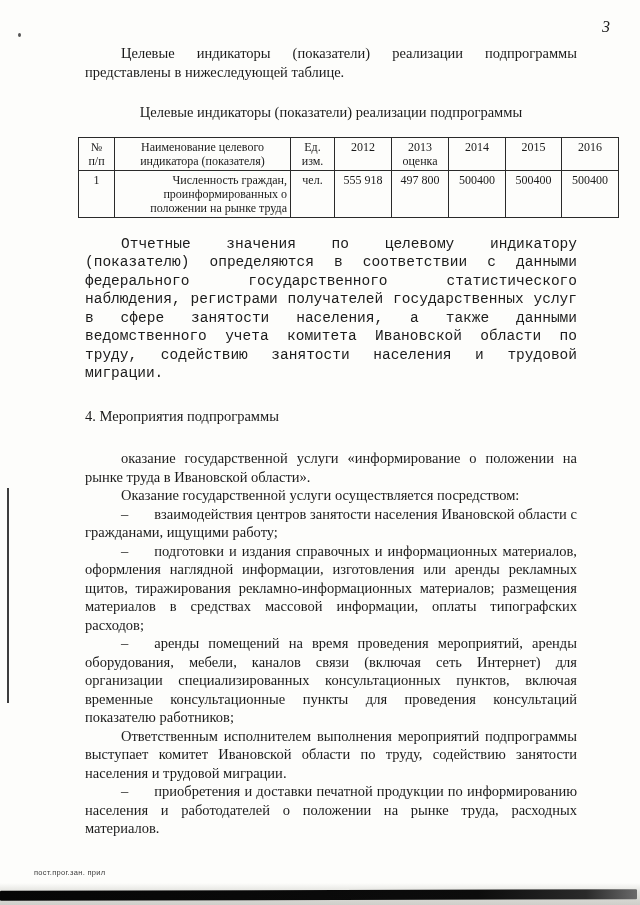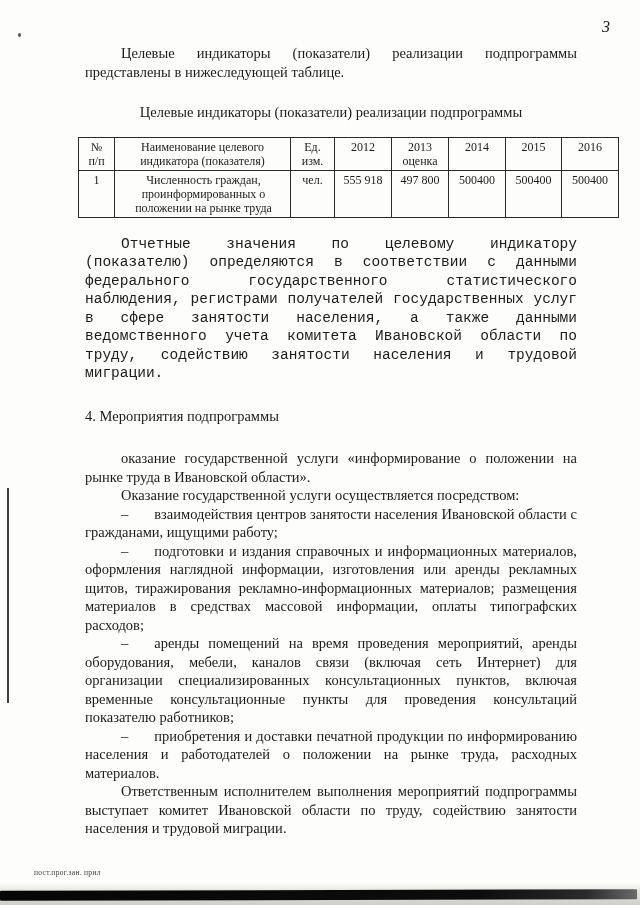--- a/index.html
+++ b/index.html
@@ -42,21 +42,21 @@
     line-height: 14px;
   }
   .indicators th, .indicators td {
     border: 1px solid #2a2a2a;
     vertical-align: top;
     padding: 2px 3px;
     font-weight: normal;
   }
   .indicators th { text-align: center; white-space: pre-line; }
   .indicators td.c { text-align: center; }
-  .indicators td.name { text-align: center; padding-left: 5px; }
+  .indicators td.name { text-align: right; padding-left: 5px; }
   .section-heading {
     font-size: 14.5px;
     line-height: 18.5px;
     font-weight: normal;
     text-align: left;
     margin: 24px 0 24px;
   }
   .mt { margin-top: 17px; font-family: Liberation Mono, monospace; }
   .tab { display: inline-block; width: 26px; }
   .page-number {
@@ -67,21 +67,21 @@
     font-style: italic;
     color: #222;
   }
   .footer-note {
     position: absolute;
     left: 34px;
     bottom: 28px;
     font-size: 7.5px;
     letter-spacing: 0.3px;
     color: #3a3a3a;
-    font-family: Liberation Serif, serif;
+    font-family: Liberation Sans, sans-serif;
   }
   .scan-bottom-band {
     position: absolute;
     left: 0; right: 0; bottom: 0;
     height: 22px;
     background: linear-gradient(#fdfdfb 0%, #e2e2de 40%, #cfcfca 100%);
   }
   .scan-black-bar {
     position: absolute;
     left: 0;
@@ -171,23 +171,23 @@
 
     <p class="body-par">оказание государственной услуги «информирование о положении на рынке труда в Ивановской области».</p>
     <p class="body-par">Оказание государственной услуги осуществляется посредством:</p>
 
     <p class="body-par"><span>–</span><span class="tab"></span><span>взаимодействия центров занятости населения Ивановской области с гражданами, ищущими работу;</span></p>
 
     <p class="body-par"><span>–</span><span class="tab"></span><span>подготовки и издания справочных и информационных материалов, оформления наглядной информации, изготовления или аренды рекламных щитов, тиражирования рекламно-информационных материалов; размещения материалов в средствах массовой информации, оплаты типографских расходов;</span></p>
 
     <p class="body-par"><span>–</span><span class="tab"></span><span>аренды помещений на время проведения мероприятий, аренды оборудования, мебели, каналов связи (включая сеть Интернет) для организации специализированных консультационных пунктов, включая временные консультационные пункты для проведения консультаций показателю работников;</span></p>
 
+    <p class="body-par">Ответственным исполнителем выполнения мероприятий подпрограммы выступает комитет Ивановской области по труду, содействию занятости населения и трудовой миграции.</p>
+
     <p class="body-par"><span>–</span><span class="tab"></span><span>приобретения и доставки печатной продукции по информированию населения и работодателей о положении на рынке труда, расходных материалов.</span></p>
-
-    <p class="body-par">Ответственным исполнителем выполнения мероприятий подпрограммы выступает комитет Ивановской области по труду, содействию занятости населения и трудовой миграции.</p>
 
   </div>
 
   <div class="footer-note">пост.прог.зан. прил</div>
 
   <div class="scan-left-line"></div>
   <div class="scan-bottom-band"></div>
   <div class="scan-black-bar"></div>
 
 </div>

